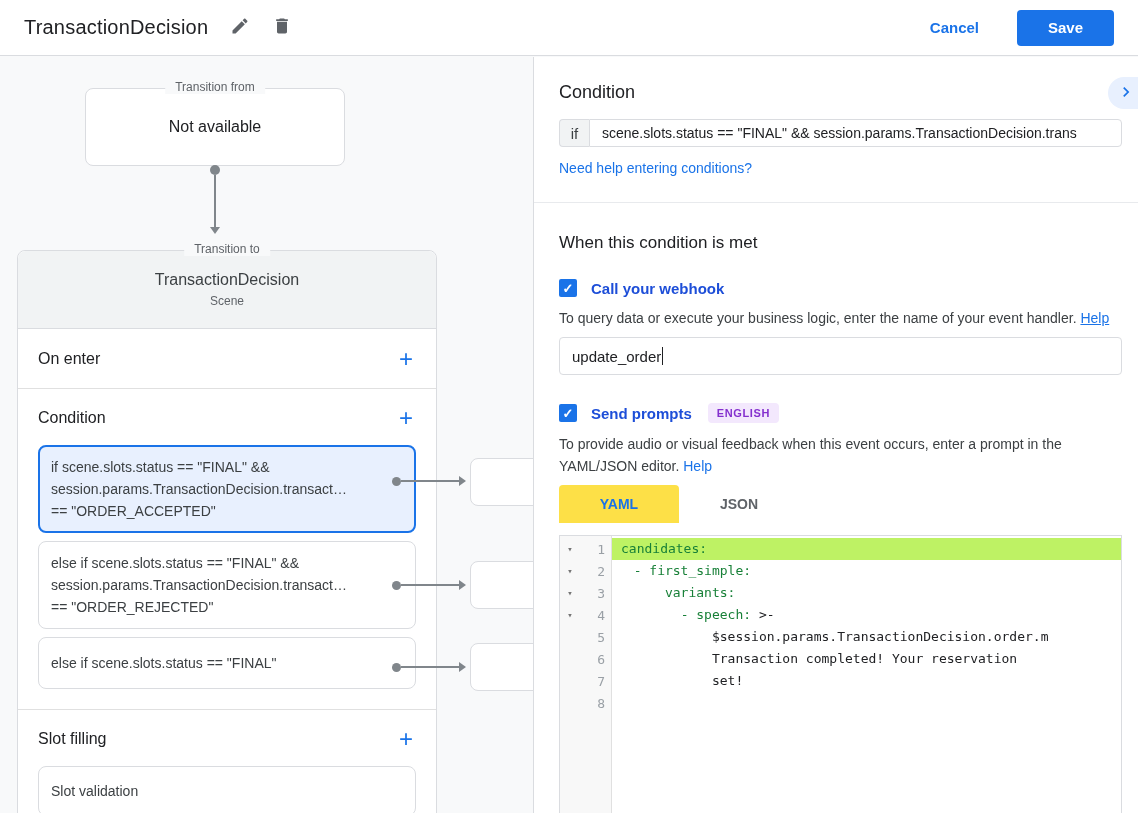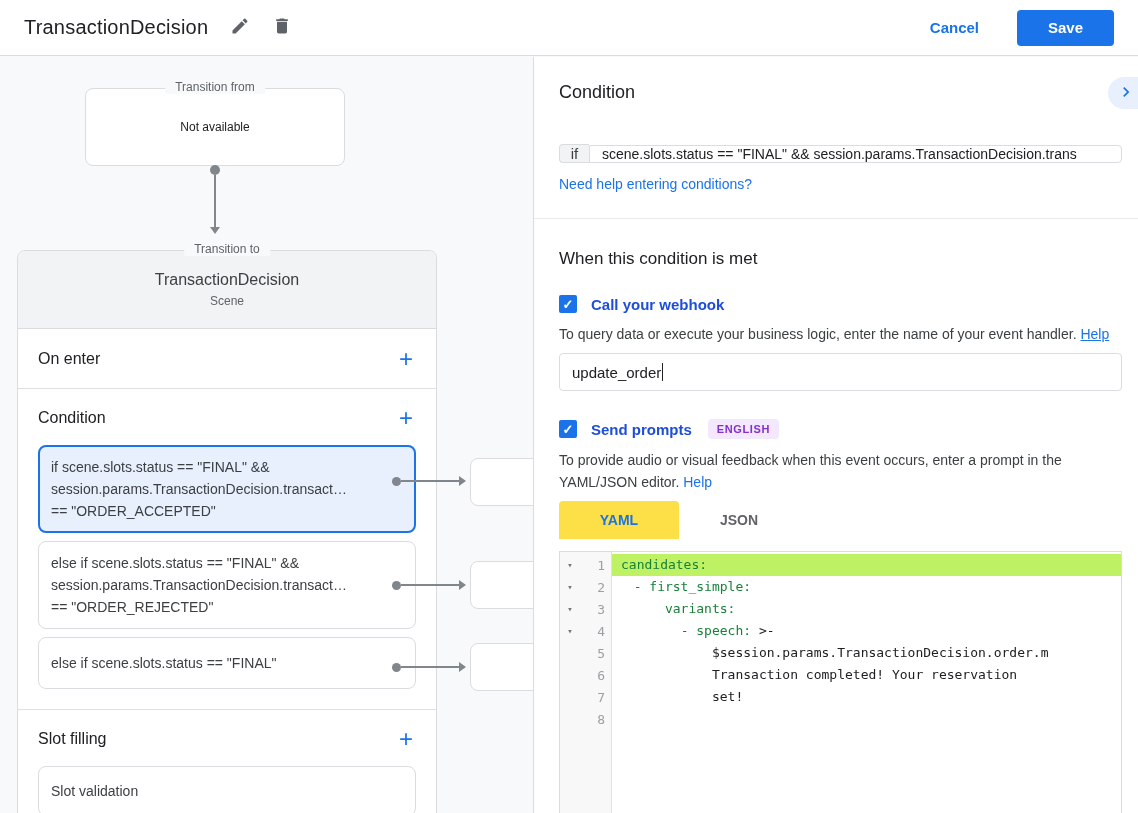--- a/index.html
+++ b/index.html
@@ -30,21 +30,21 @@
 
   .fieldset-legend {
     position:absolute; top:-9px; left:50%; transform:translateX(-50%);
     background:#f8f9fa; padding:0 10px; font-size:12px; color:#5f6368; white-space:nowrap;
   }
   .tfrom {
     position:absolute; left:85px; top:31px; width:260px; height:78px;
     background:#fff; border:1px solid #dadce0; border-radius:8px;
     display:flex; align-items:center; justify-content:center;
   }
-  .tfrom-text { font-size:12px; color:#202124; }
+  .tfrom-text { font-size:16px; color:#202124; }
 
   .varrow { position:absolute; left:208px; top:108px; width:14px; display:flex;
     flex-direction:column; align-items:center; }
   .dot { width:10px; height:10px; border-radius:50%; background:#80868b; }
   .vline { width:2px; height:52px; background:#80868b; }
   .head-down { width:0; height:0; border-left:5px solid transparent;
     border-right:5px solid transparent; border-top:7px solid #80868b; }
 
   .tto {
     position:absolute; left:17px; top:193px; width:420px; height:640px;
@@ -85,21 +85,21 @@
 
   
   .panel { position:absolute; top:57px; left:533px; right:0; bottom:0; background:#fff;
     border-left:1px solid #dadce0; z-index:20; padding:0 16px 0 25px; }
   .panel-title { margin-top:25px; font-size:18px; color:#202124; }
   .chevron-pill { position:absolute; right:0; top:20px; width:30px; height:32px;
     background:#e8f0fe; border-radius:16px 0 0 16px; border:none; cursor:pointer;
     display:flex; align-items:center; justify-content:center; padding:0 0 0 6px; }
   .chevron-pill svg { fill:#1a73e8; }
 
-  .if-row { margin-top:24px; display:flex; height:36px;align-items:flex-end; }
+  .if-row { margin-top:16px; display:flex; height:28px; }
   .if-label { width:30px; background:#f1f3f4; border:1px solid #dadce0; border-right:none;
     border-radius:4px 0 0 4px; display:flex; align-items:center; justify-content:center;
     font-size:15px; color:#3c4043; }
   .if-input { flex:1; border:1px solid #dadce0; border-radius:0 4px 4px 0; background:#fff;
     display:flex; align-items:center; padding:0 12px; font-size:14px; color:#202124;
     white-space:nowrap; overflow:hidden; cursor:text; }
   .help-link { margin-top:13px; font-size:14px; color:#1a73e8; cursor:pointer; }
   .panel-divider { margin:26px -16px 0 -25px; border-top:1px solid #e8eaed; height:0; }
 
   .when-title { margin-top:30px; font-size:17px; color:#202124; }

